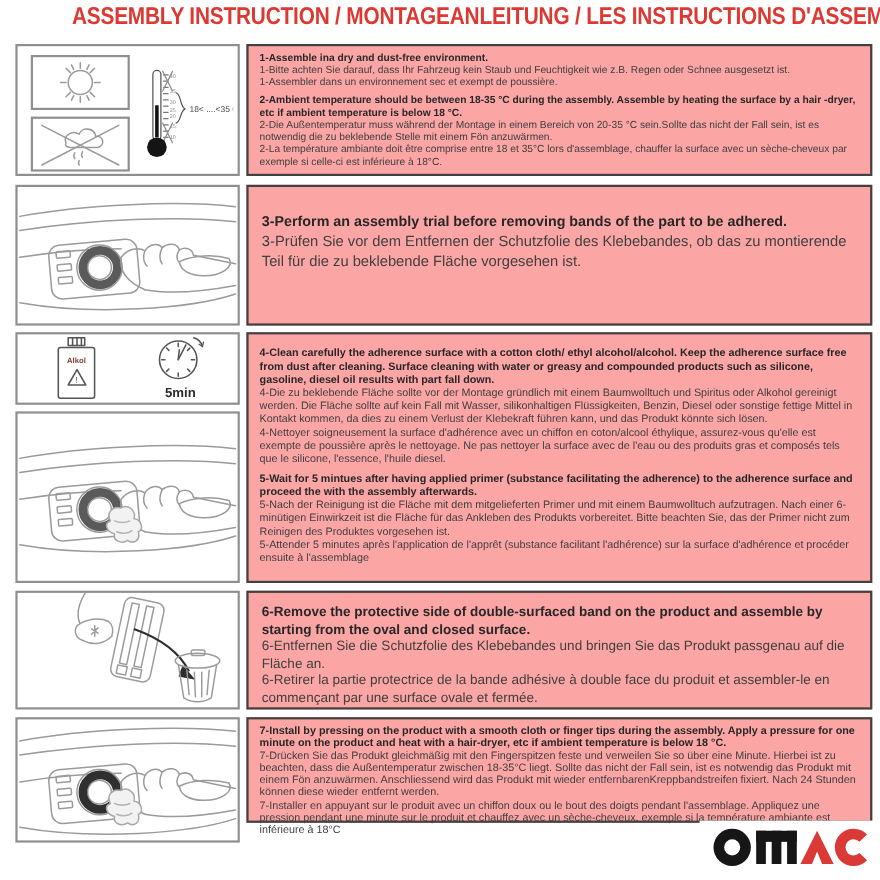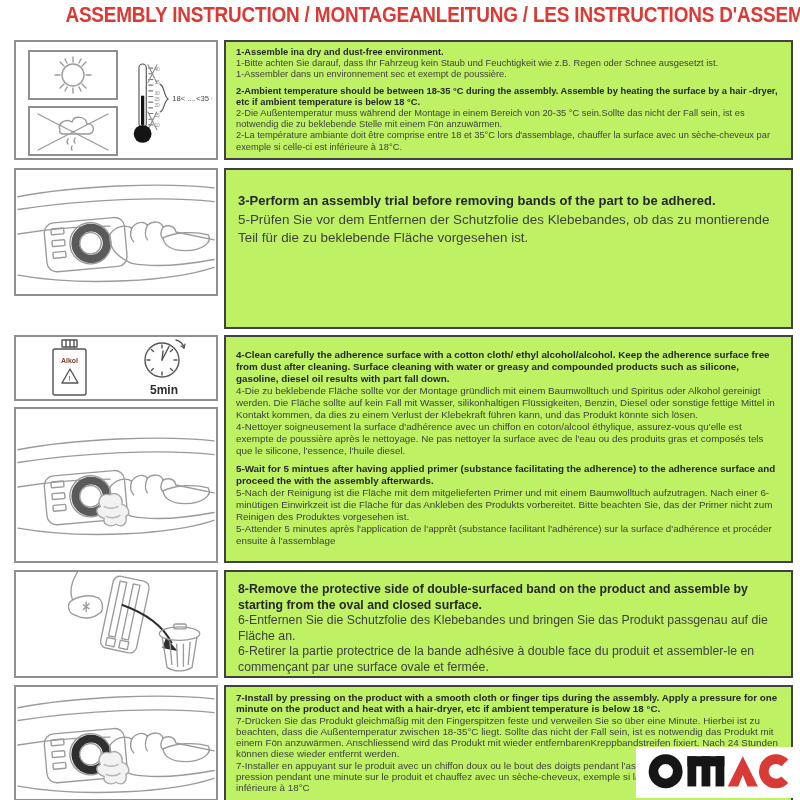--- a/index.html
+++ b/index.html
@@ -5,26 +5,26 @@
   html,body{margin:0;padding:0;background:#fff;}
   .page{position:relative;width:800px;height:800px;background:#fff;overflow:hidden;
         font-family:"Liberation Sans",sans-serif;color:#3f3f3f;}
   .title{position:absolute;top:2px;left:0;width:800px;text-align:center;white-space:nowrap;}
   .title span{display:inline-block;transform:scaleX(0.86);transform-origin:center;
         font-size:22px;font-weight:bold;letter-spacing:-0.2px;color:#dd3832;}
   .content{position:absolute;left:14px;top:40px;width:779px;}
   .row{display:flex;}
   .lcol{width:204px;flex:none;margin-right:6px;display:flex;flex-direction:column;}
   .lbox{box-sizing:border-box;border:2px solid #8f8f8f;background:#fff;width:204px;}
-  .rbox{box-sizing:border-box;border:2px solid #414141;background:#bef264;flex:1;}
+  .rbox{box-sizing:border-box;border:2px solid #414141;background:#fca5a5;flex:1;}
   .r1{height:120px;margin-bottom:8px;}
-  .r2{height:161px;margin-bottom:6px;}
+  .r2{height:128px;margin-bottom:6px;}
   .r3{height:228px;margin-bottom:7px;}
   .r4{height:108px;margin-bottom:7px;}
-  .r5{height:136px;}
+  .r5{height:96px;}
   .lbox-3a{height:66px;margin-bottom:6px;display:flex;align-items:center;justify-content:space-between;padding:3px 24px 3px 34px;box-sizing:border-box;}
   .lbox-3b{height:156px;}
   .lbox svg{display:block;}
   .fill-art{width:100%;height:100%;}
   .ln{margin:0;}
   .en{font-weight:bold;color:#272727;}
   .tbox-a{padding:5px 10px;font-size:9.3px;line-height:11.2px;}
   .tbox-a .item + .item{margin-top:5px;}
   .tbox-b{padding:22px 12px 0;font-size:13.4px;line-height:18.5px;}
   .tbox-b .en{font-size:13px;}
@@ -175,21 +175,21 @@
         <path d="M90,78 C94,80 100,80 104,78" stroke="#b5b5b5"></path>
         <path d="M92,88 C96,90 102,90 106,87" stroke="#b5b5b5"></path>
       </g>
     </g>
   </svg>
 </span>
         </div>
       </div>
       <div class="rbox tbox-b">
         <p class="ln en">3-Perform an assembly trial before removing bands of the part to be adhered.</p>
-        <p class="ln">5-Prüfen Sie vor dem Entfernen der Schutzfolie des Klebebandes, ob das zu montierende Teil für die zu beklebende Fläche vorgesehen ist.</p>
+        <p class="ln">3-Prüfen Sie vor dem Entfernen der Schutzfolie des Klebebandes, ob das zu montierende Teil für die zu beklebende Fläche vorgesehen ist.</p>
       </div>
     </div>
 
     <div class="row r3">
       <div class="lcol">
         <div class="lbox lbox-3a">
           <svg width="40" height="58" viewBox="0 0 40 58" xmlns="http://www.w3.org/2000/svg">
             <g class="art dark" stroke-width="1.2">
               <rect x="12" y="1" width="15" height="7"></rect>
               <path d="M16,1 L16,8 M20,1 L20,8 M24,1 L24,8"></path>
@@ -282,21 +282,21 @@
             <g class="art">
               <ellipse cx="168" cy="64" rx="21" ry="7"></ellipse>
               <rect x="162" y="54" width="13" height="5" rx="2"></rect>
               <path d="M150,68 L155,99 C163,104 173,104 181,99 L186,68"></path>
               <path d="M158,73 L160,96 M165,75 L166,98 M172,75 L172,98 M179,73 L177,96"></path>
             </g>
           </svg>
         </div>
       </div>
       <div class="rbox tbox-d">
-        <p class="ln en">8-Remove the protective side of double-surfaced band on the product and assemble by starting from the oval and closed surface.</p>
+        <p class="ln en">6-Remove the protective side of double-surfaced band on the product and assemble by starting from the oval and closed surface.</p>
         <p class="ln">6-Entfernen Sie die Schutzfolie des Klebebandes und bringen Sie das Produkt passgenau auf die Fläche an.</p>
         <p class="ln">6-Retirer la partie protectrice de la bande adhésive à double face du produit et assembler-le en commençant par une surface ovale et fermée.</p>
       </div>
     </div>
 
     <div class="row r5">
       <div class="lcol">
         <div class="lbox" style="height:116px;">
           <span class="car-slot" data-variant="press">
   <svg class="fill-art" viewBox="0 0 204 112" preserveAspectRatio="xMidYMid meet" xmlns="http://www.w3.org/2000/svg">

